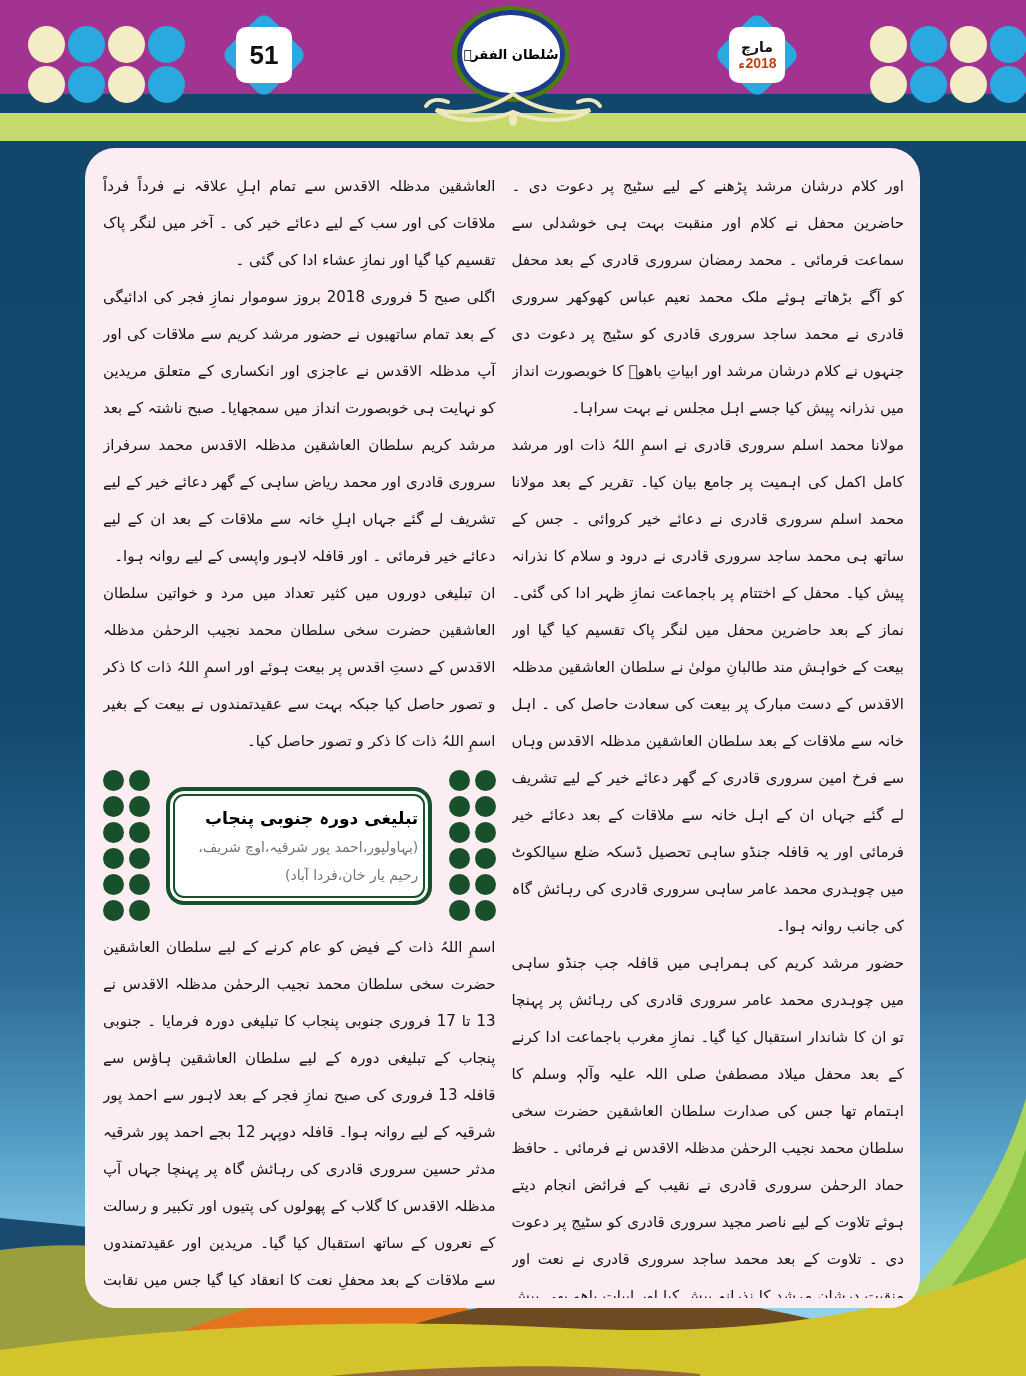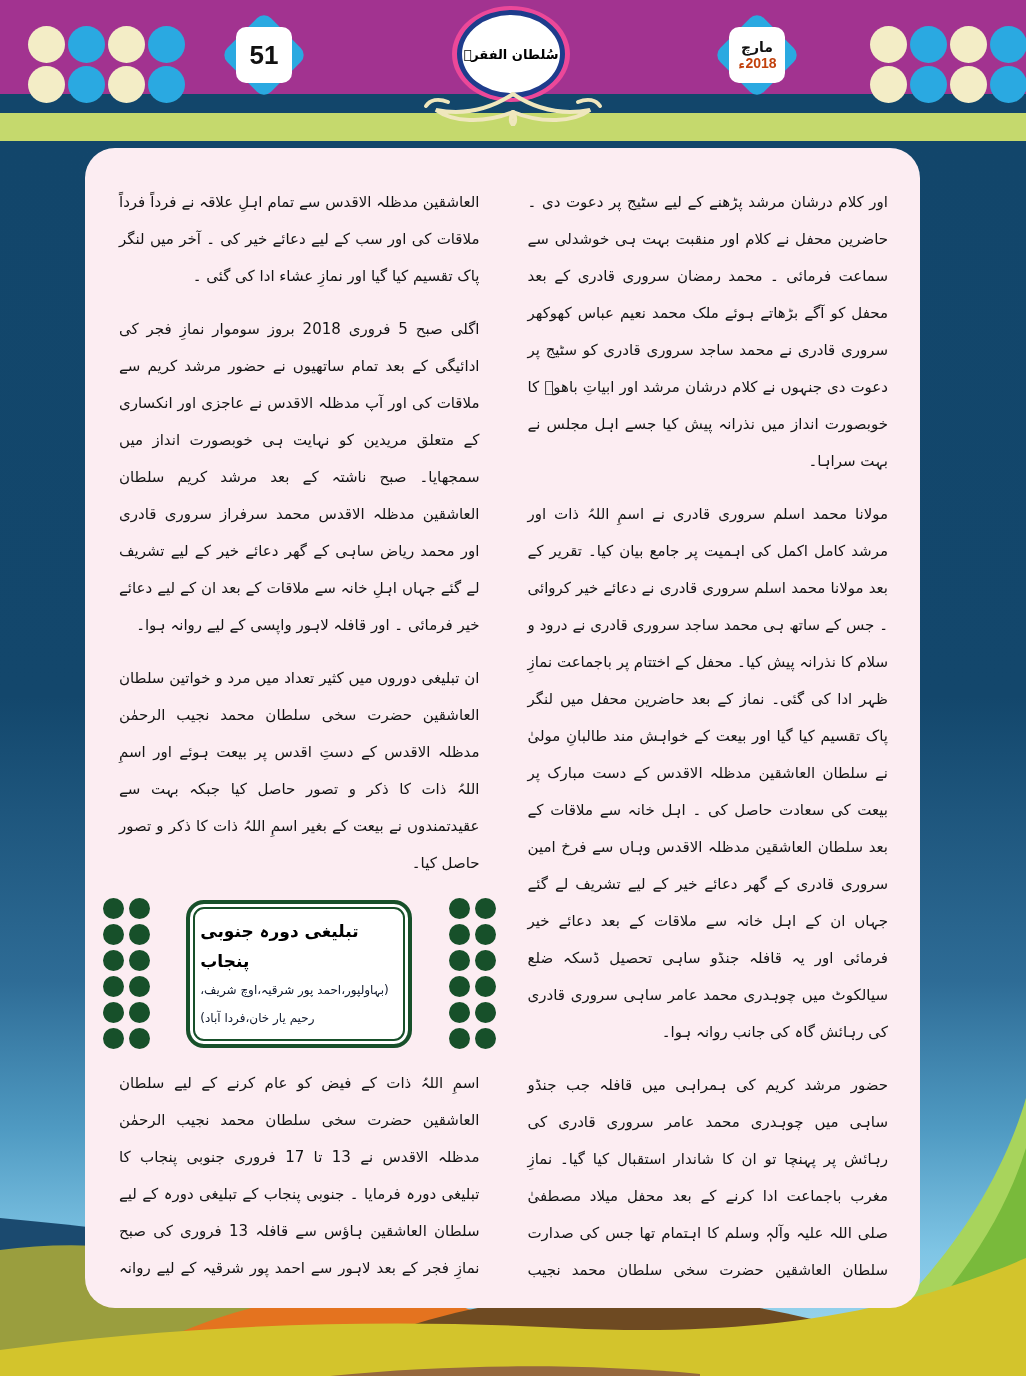--- a/index.html
+++ b/index.html
@@ -18,44 +18,44 @@
   .diamond::before{content:"";position:absolute;inset:14px;background:#2aa9e1;border-radius:10px;transform:rotate(45deg);}
   .badge-card{position:absolute;inset:17px;background:#fff;border-radius:10px;display:flex;flex-direction:column;
               align-items:center;justify-content:center;line-height:1.05;}
   .diamond-left{left:219px;}
   .diamond-right{left:712px;}
   .pg-num{font:bold 26px "Liberation Sans",sans-serif;color:#111;}
   .date-month{font:bold 14px "DejaVu Sans",sans-serif;color:#111;direction:rtl;}
   .date-year{font:bold 14px "Liberation Sans",sans-serif;color:#c2410c;direction:rtl;}
   
   .logo{position:absolute;left:452px;top:6px;width:122px;height:130px;}
-  .logo-ring{width:118px;height:96px;border-radius:50%;background:#ec4899;display:flex;align-items:center;justify-content:center;text-align:center;}
+  .logo-ring{width:118px;height:96px;border-radius:50%;background:#4d7c0f;display:flex;align-items:center;justify-content:center;text-align:center;}
   .logo-inner{width:98px;height:78px;border-radius:50%;background:#fff;border:5px solid #1e3c8c;
               display:flex;align-items:center;justify-content:center;}
   .logo-txt{font:bold 13px "DejaVu Sans",sans-serif;color:#000;direction:rtl;white-space:nowrap;}
   .flourish{position:absolute;left:-30px;top:86px;width:182px;height:34px;}
   
   .body-area{position:absolute;top:141px;left:0;width:1026px;height:1235px;
      background:linear-gradient(180deg,#12466b 0%,#13476c 45%,#2e6c96 68%,#4f9ac2 80%,#7fc5e5 90%,#a7dbf1 100%);}
   .waves{position:absolute;left:0;bottom:0;width:1026px;height:280px;z-index:1;}
   .content-panel{position:absolute;top:7px;left:85px;width:835px;height:1160px;background:#fcedf2;
      border-radius:30px;z-index:2;box-sizing:border-box;padding:20px 16px 0 18px;
      display:flex;direction:rtl;gap:16px;}
   .col{width:394px;direction:rtl;text-align:justify;font-size:15px;line-height:37px;color:#141414;
        overflow:hidden;height:1130px;}
-  .col p{margin:16px;}
+  .col p{margin:0;}
   
   .box-row{display:flex;direction:rtl;align-items:center;justify-content:space-between;margin:10px 0 8px;}
   .gdots{display:grid;grid-template-columns:repeat(2,21px);grid-auto-rows:21px;gap:5px;}
   .gdots span{width:21px;height:21px;border-radius:50%;background:#17502a;}
-  .section-box{width:226px;box-sizing:border-box;background:#fff;border:4px solid #17502a;border-radius:18px;
+  .section-box{width:266px;box-sizing:border-box;background:#fff;border:4px solid #17502a;border-radius:18px;
        box-shadow:inset 0 0 0 3px #fff, inset 0 0 0 5px #17502a;
-       padding:12px 10px;text-align:left;direction:rtl;}
+       padding:12px 10px;text-align:right;direction:rtl;}
   .section-box .t1{font-size:17px;font-weight:bold;line-height:30px;color:#000;}
-  .section-box .t2,.section-box .t3{font-size:12px;line-height:28px;color:#0f172a;}
+  .section-box .t2,.section-box .t3{font-size:14px;line-height:28px;color:#737373;}
 </style>
 </head>
 <body>
 
 <div class="page">
 
   <header class="hdr">
     <div class="dots-h dots-left">
       <span></span>
         <span></span>

